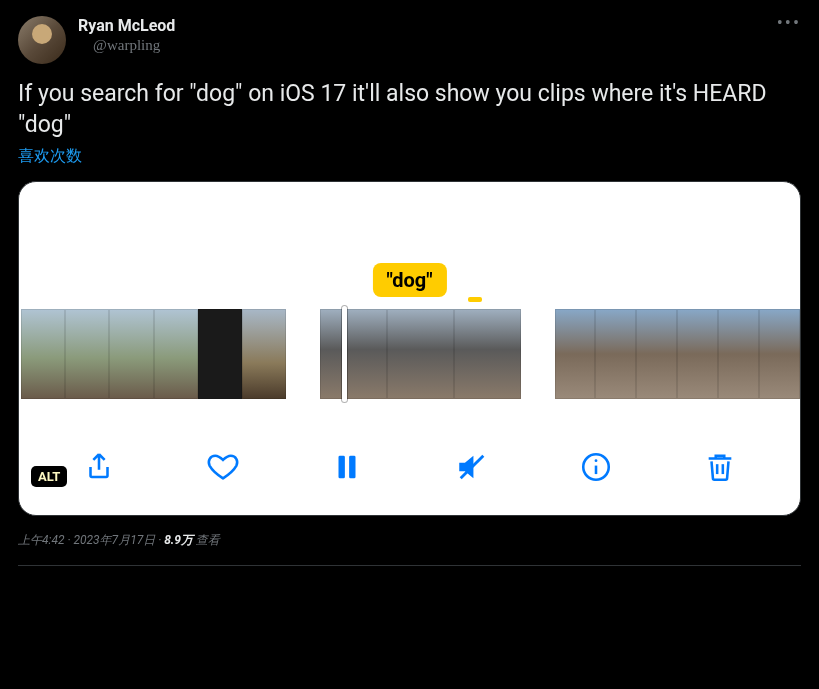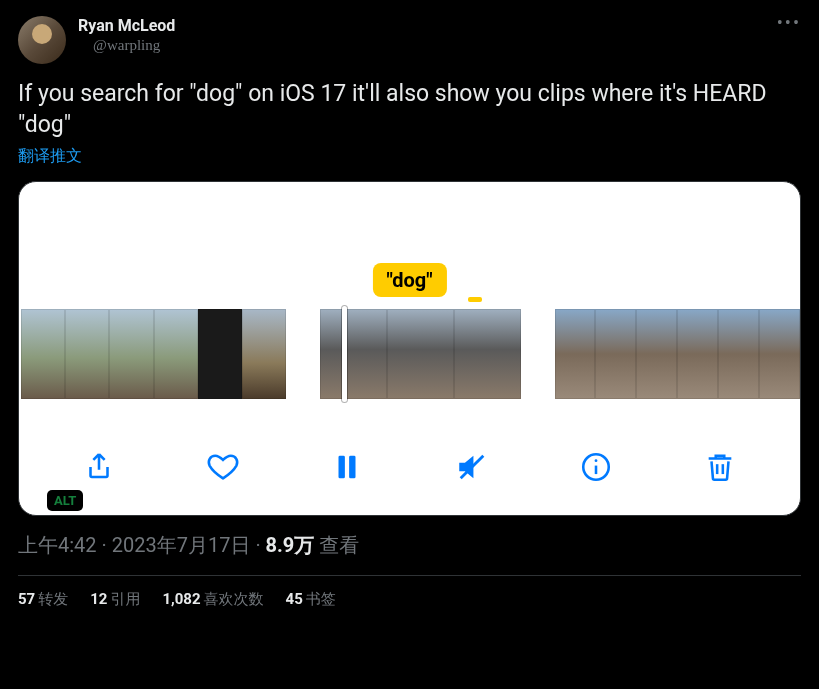--- a/index.html
+++ b/index.html
@@ -166,34 +166,34 @@
       display: flex;
       align-items: center;
       justify-content: center;
       color: #007aff;
       cursor: pointer;
     }
     .tb-btn svg { width: 34px; height: 34px; }
     .alt-badge {
       position: absolute;
       left: 12px;
-      bottom: 4px;
+      bottom: 28px;
       background: #000;
-      color: #15803d;
+      color: #fef9c3;
       font-weight: 700;
       font-size: 13px;
       padding: 3px 7px;
       border-radius: 5px;
       cursor: pointer;
-      margin-left: 16px;
     }
     .meta {
       margin-top: 16px;
       color: #71767b;
-      font-size: 20px;
+      font-size: 12px;
+      font-style: italic;
     }
     .meta .views-num {
       color: #e7e9ea;
       font-weight: 700;
     }
     .divider {
       border: none;
       border-top: 1px solid #2f3336;
       margin: 16px 0 14px;
     }
@@ -219,21 +219,21 @@
   <div class="header">
     <div class="avatar"></div>
     <div class="user-info">
       <span class="display-name">Ryan McLeod</span>
       <span class="handle">@warpling</span>
     </div>
     <div class="more-menu">•••</div>
   </div>
 
   <div class="content">If you search for "dog" on iOS 17 it'll also show you clips where it's HEARD "dog"</div>
-  <div class="translate">翻译推文</div>
+  <div class="translate">喜欢次数</div>
 
   <div class="media-card">
     <div class="tooltip">"dog"</div>
     <div class="marker"></div>
 
     <div class="timeline">
       <div class="clip-group g1">
         <div class="frame"></div>
         <div class="frame"></div>
         <div class="frame"></div>
@@ -299,28 +299,14 @@
 
     <div class="alt-badge">ALT</div>
   </div>
 
   <div class="meta">
     <span>上午4:42</span><span> · </span><span>2023年7月17日</span><span> · </span><span class="views-num">8.9万</span><span> 查看</span>
   </div>
 
   <hr class="divider">
 
-  <div class="stats">
-    <div class="stat">
-      <span class="num">57</span><span class="lbl">转发</span>
-    </div>
-    <div class="stat">
-      <span class="num">12</span><span class="lbl">引用</span>
-    </div>
-    <div class="stat">
-      <span class="num">1,082</span><span class="lbl">喜欢次数</span>
-    </div>
-    <div class="stat">
-      <span class="num">45</span><span class="lbl">书签</span>
-    </div>
-  </div>
 
 </div>
 
 </body></html>

